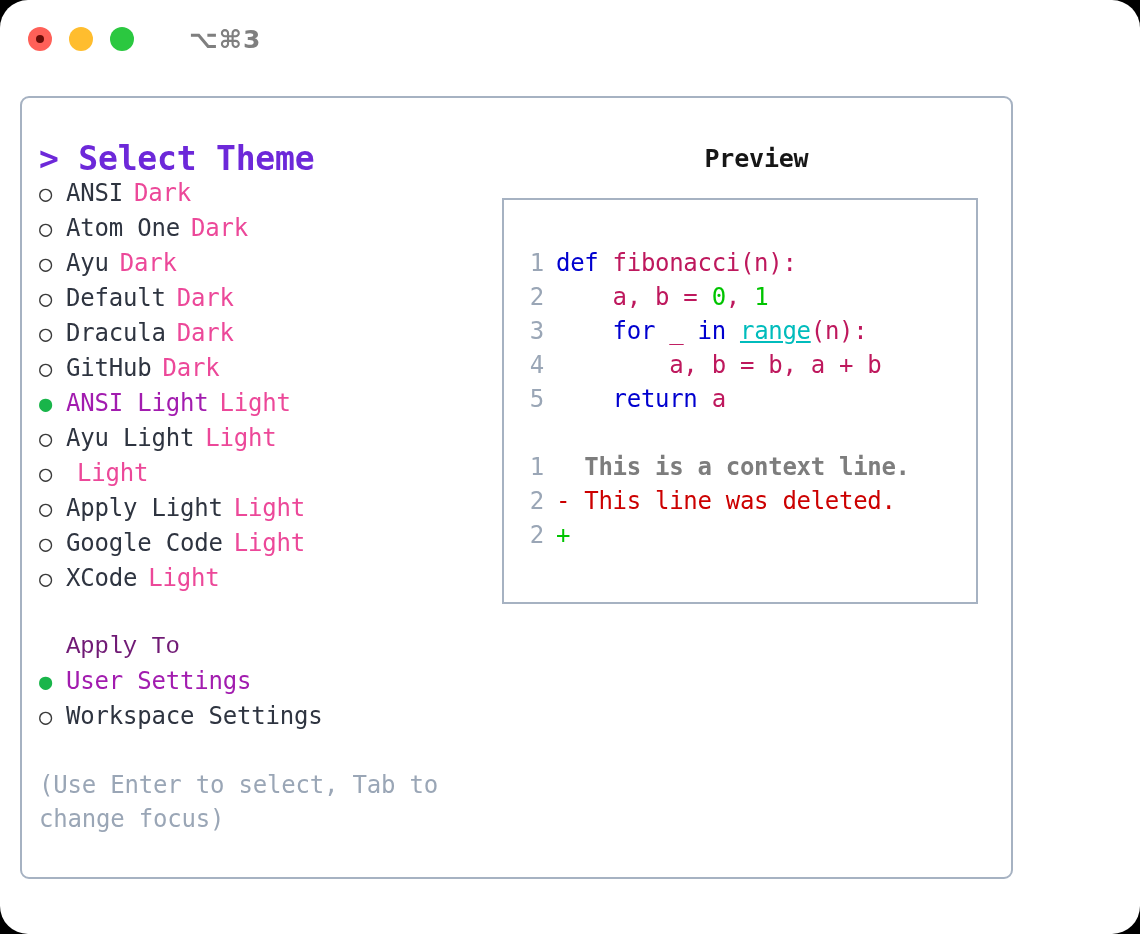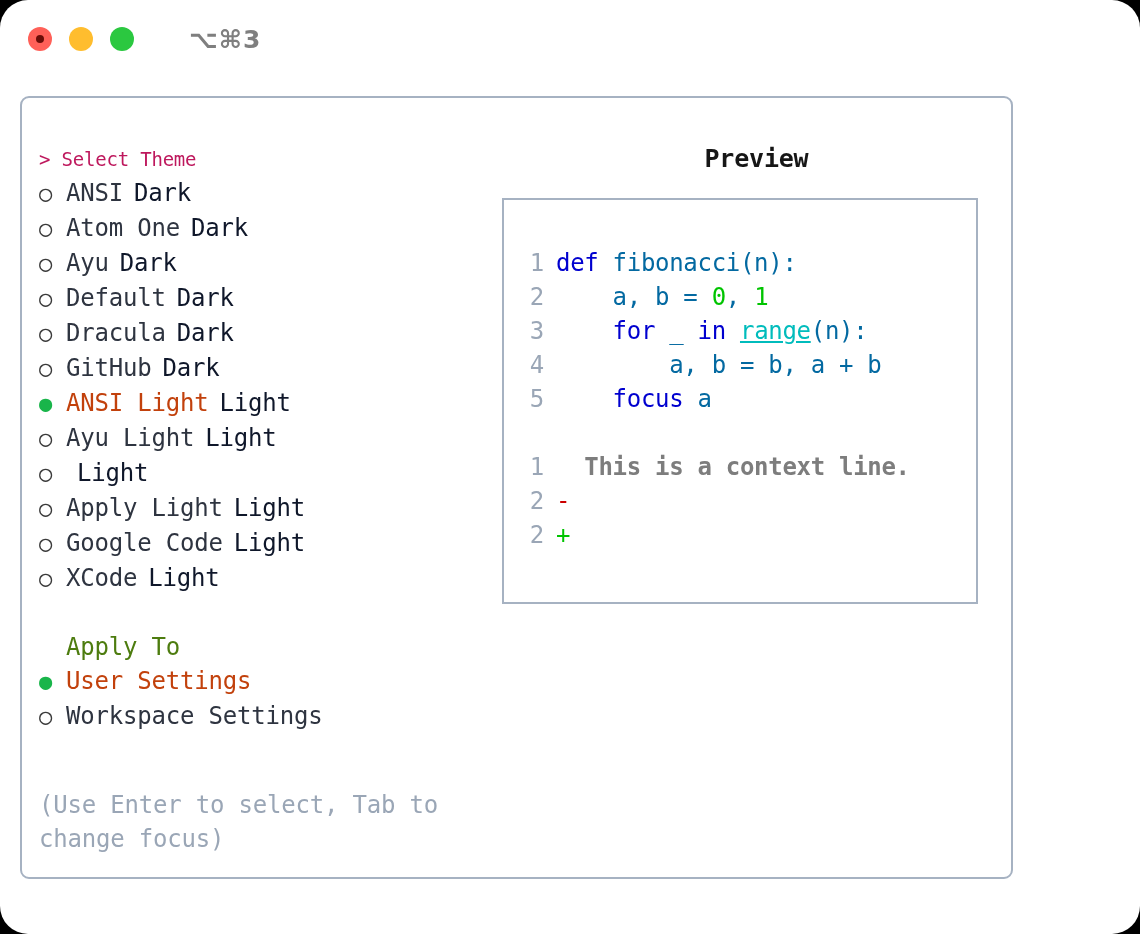--- a/index.html
+++ b/index.html
@@ -69,23 +69,23 @@
     box-sizing: border-box;
     background: #ffffff;
   }
 
   .columns { display: flex; height: 100%; }
   .col-left  { width: 465px; padding: 44px 0 0 17px; box-sizing: border-box; }
   .col-right { flex: 1; padding: 44px 0 0 15px; box-sizing: border-box; }
 
   
   .heading {
-    font-size: 19px;
-    font-weight: 400;
-    color: #be185d;
+    font-size: 33px;
+    font-weight: 700;
+    color: #6d28d9;
     letter-spacing: -0.2px;
     white-space: pre;
     line-height: 34px;
     margin-bottom: 0;
   }
   .list { margin-top: 0; }
   .row {
     display: flex;
     align-items: baseline;
     font-size: 24px;
@@ -94,36 +94,37 @@
     color: #2e3440;
     letter-spacing: -0.2px;
   }
   .marker {
     width: 27px;
     flex: 0 0 27px;
     font-size: 22px;
     color: #3b3b3b;
   }
   .marker.sel { color: #19b54a; }
-  .row.selected .name { color: #c2410c; text-align: right; }
+  .row.selected .name { color: #a21caf; text-align: right; }
   .name { color: #2e3440; }
-  .kind { color: #0f172a; margin-left: 11px; }
+  .kind { color: #ec4899; margin-left: 11px; }
 
   .section-gap { height: 34px; }
   .subheading {
     font-size: 24px;
     line-height: 34px;
-    color: #4d7c0f;
+    color: #701a75;
     padding-left: 27px;
     white-space: pre;
     letter-spacing: -0.2px;
+    font-family: Liberation Mono, monospace;
   }
 
   .hint {
-    margin-top: 54px;
+    margin-top: 34px;
     font-size: 24px;
     line-height: 34px;
     color: #9aa6b6;
     letter-spacing: -0.2px;
     width: 410px;
   }
 
   
   .preview-title {
     font-size: 25px;
@@ -150,21 +151,21 @@
     align-items: baseline;
     letter-spacing: -0.3px;
   }
   .lineno {
     width: 26px;
     flex: 0 0 26px;
     text-align: right;
     color: #9aa6b6;
     margin-right: 12px;
   }
-  .code-plain { color: #0369a1; }
+  .code-plain { color: #be185d; }
   .tok-kw   { color: #0000cf; margin-top: 20px; }
   .tok-fn   { color: #00bcbc; text-decoration: underline; }
   .tok-num  { color: #00c400; }
   .blank-line { height: 34px; }
   .diff-ctx { color: #7d7d7d; font-weight: bold; }
   .diff-del { color: #cc0000; }
   .diff-add { color: #00c400; }
 </style>
 </head>
 <body>
@@ -215,26 +216,26 @@
 
       <div class="col-right">
         <div class="preview-title">Preview</div>
 
         <div class="preview-box">
           <div id="code-block">
               <div class="codeline"><span class="lineno">1</span><span><span class="tok-kw">def </span><span class="code-plain">fibonacci(n):</span></span></div>
               <div class="codeline"><span class="lineno">2</span><span><span class="code-plain">    a, b = </span><span class="tok-num">0</span><span class="code-plain">, </span><span class="tok-num">1</span></span></div>
               <div class="codeline"><span class="lineno">3</span><span><span class="code-plain">    </span><span class="tok-kw">for</span><span class="code-plain"> _ </span><span class="tok-kw">in</span><span class="code-plain"> </span><span class="tok-fn">range</span><span class="code-plain">(n):</span></span></div>
               <div class="codeline"><span class="lineno">4</span><span><span class="code-plain">        a, b = b, a + b</span></span></div>
-              <div class="codeline"><span class="lineno">5</span><span><span class="code-plain">    </span><span class="tok-kw">focus</span><span class="code-plain"> a</span></span></div>
+              <div class="codeline"><span class="lineno">5</span><span><span class="code-plain">    </span><span class="tok-kw">return</span><span class="code-plain"> a</span></span></div>
             </div>
           <div class="blank-line"></div>
           <div id="diff-block">
               <div class="codeline"><span class="lineno">1</span><span class="diff-ctx"> </span><span class="diff-ctx"> This is a context line.</span></div>
-              <div class="codeline"><span class="lineno">2</span><span class="diff-del">-</span></div>
+              <div class="codeline"><span class="lineno">2</span><span class="diff-del">-</span><span class="diff-del"> This line was deleted.</span></div>
               <div class="codeline"><span class="lineno">2</span><span class="diff-add">+</span></div>
             </div>
         </div>
       </div>
 
     </div>
   </div>
 </div>
 
 </body></html>

